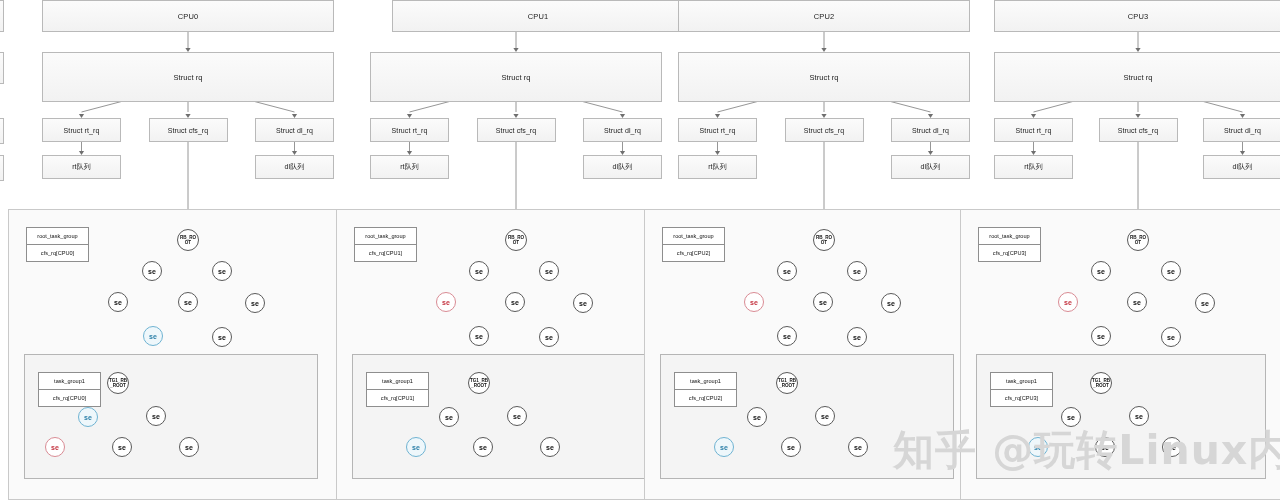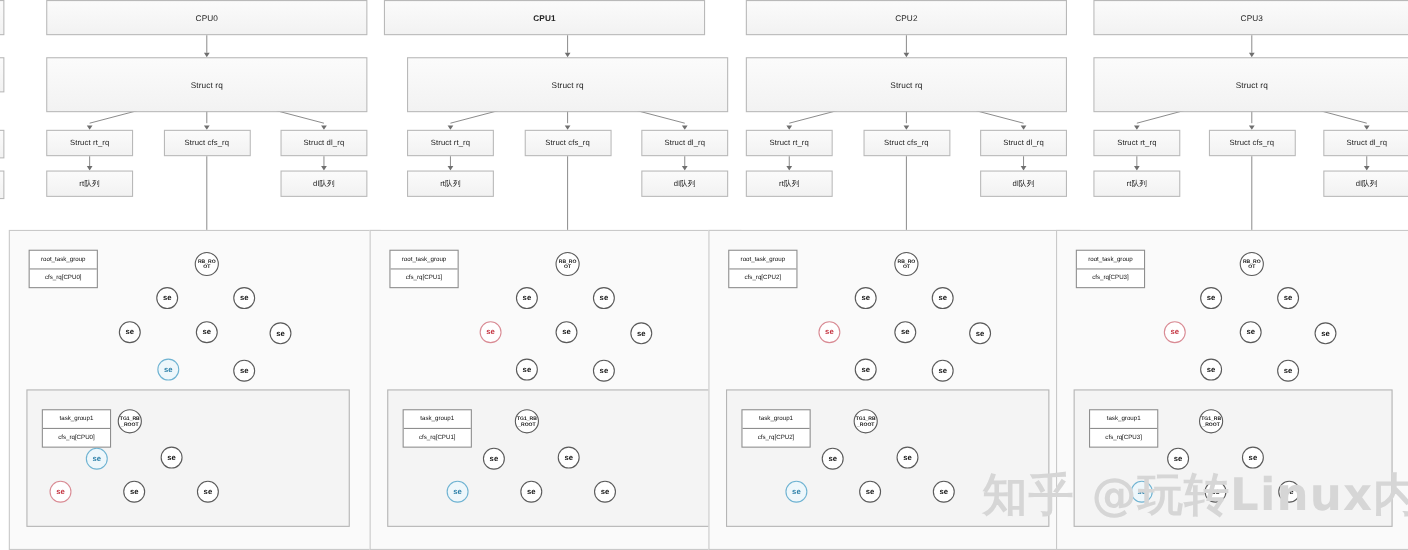--- a/index.html
+++ b/index.html
@@ -250,21 +250,21 @@
       </div>
       <div class="tg" style="left: 38px; top: 372px;">
         <div class="row first">task_group1</div>
         <div class="row">cfs_rq[CPU0]</div>
       </div>
       <div class="node blue" style="left: 78px; top: 407px; width: 20px; height: 20px;">se</div>
       <div class="node" style="left: 146px; top: 406px; width: 20px; height: 20px;">se</div>
       <div class="node red" style="left: 45px; top: 437px; width: 20px; height: 20px;">se</div>
       <div class="node" style="left: 112px; top: 437px; width: 20px; height: 20px;">se</div>
       <div class="node" style="left: 179px; top: 437px; width: 20px; height: 20px;">se</div>
-      <div class="box cpu" style="left: 349px; top: 0px; width: 292px; font-weight: bold;">CPU1</div>
+      <div class="box cpu" style="left: 392px; top: 0px; width: 292px;">CPU1</div>
       <div class="box rq" style="left: 370px; top: 52px; width: 292px;">Struct rq</div>
       <div class="box sub" style="left: 370px; top: 118px; width: 79px;">Struct rt_rq</div>
       <div class="box sub" style="left: 476.5px; top: 118px; width: 79px;">Struct cfs_rq</div>
       <div class="box sub" style="left: 583px; top: 118px; width: 79px;">Struct dl_rq</div>
       <div class="box q" style="left: 370px; top: 155px; width: 79px;">rt队列</div>
       <div class="box q" style="left: 583px; top: 155px; width: 79px;">dl队列</div>
       <div class="panel" style="left: 336px; top: 209px; width: 338px; height: 291px;"></div>
       <div class="node root" style="left: 505px; top: 229px; width: 22px; height: 22px;">
         <div>
           <div>RB_RO</div>

